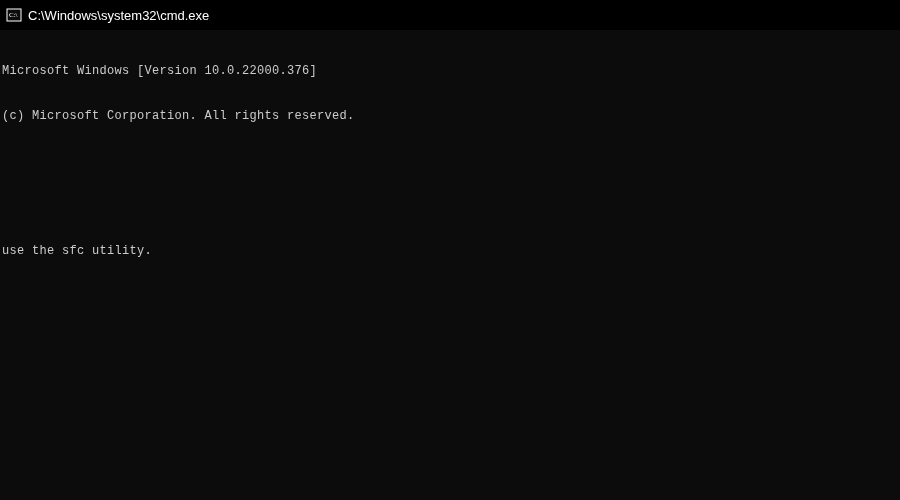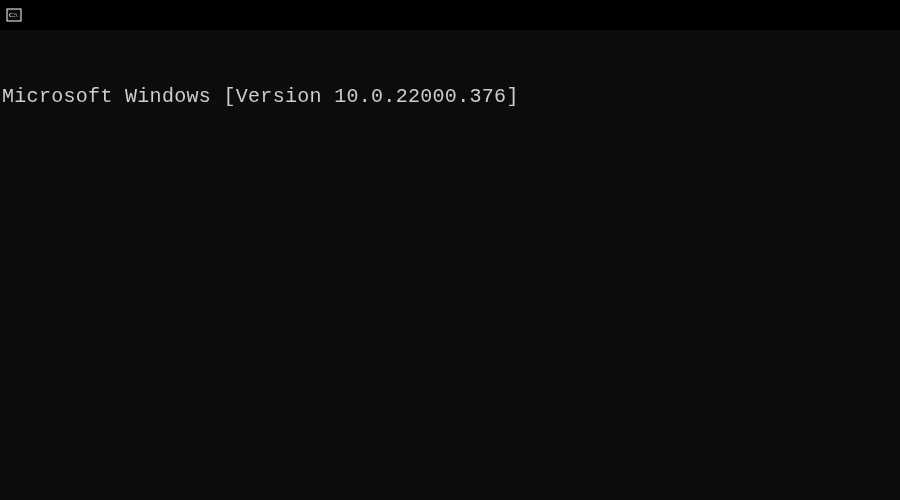--- a/index.html
+++ b/index.html
@@ -43,21 +43,21 @@
     .titlebar-icon svg {
       width: 16px;
       height: 16px;
     }
     .console {
       flex: 1;
       background: #0c0c0c;
       color: #cccccc;
       padding: 4px 2px;
       font-family: Consolas, 'Courier New', monospace;
-      font-size: 20px;
+      font-size: 12px;
       line-height: 1.25;
       white-space: pre;
       overflow: hidden;
       letter-spacing: 0.3px;
     }
     .line {
       white-space: pre-wrap;
       word-break: break-all;
     }
     .blank {
@@ -68,22 +68,25 @@
 <body>
 
 <div class="window">
   <div class="titlebar">
     <span class="titlebar-icon">
       <svg viewBox="0 0 16 16">
         <rect x="1" y="2" width="14" height="12" fill="#0c0c0c" stroke="#ffffff" stroke-width="1"></rect>
         <text x="3" y="10" font-size="7" fill="#ffffff" font-family="Consolas">C:\</text>
       </svg>
     </span>
+    <span>C:\Windows\system32\cmd.exe</span>
   </div>
 
   <div class="console">
     <div class="line">Microsoft Windows [Version 10.0.22000.376]</div>
+    <div class="line">(c) Microsoft Corporation. All rights reserved.</div>
     <div class="blank"></div>
     <div class="blank"></div>
+    <div class="line">use the sfc utility.</div>
     <div class="blank"></div>
     
   </div>
 </div>
 
 </body></html>

